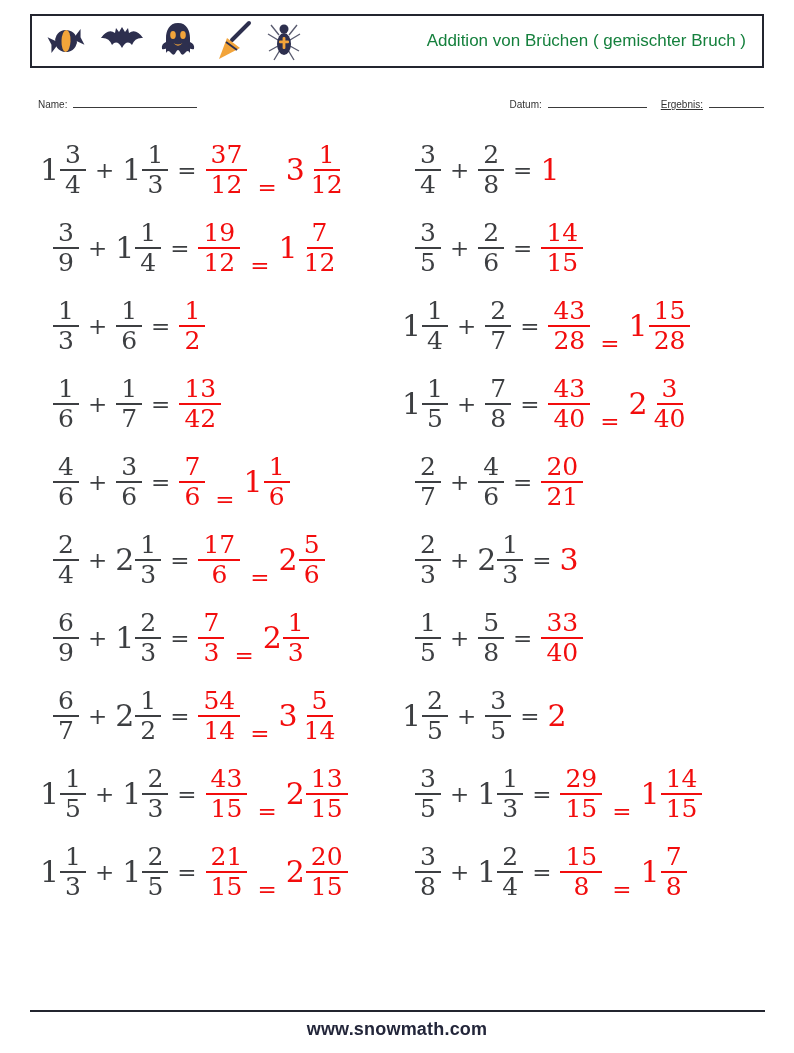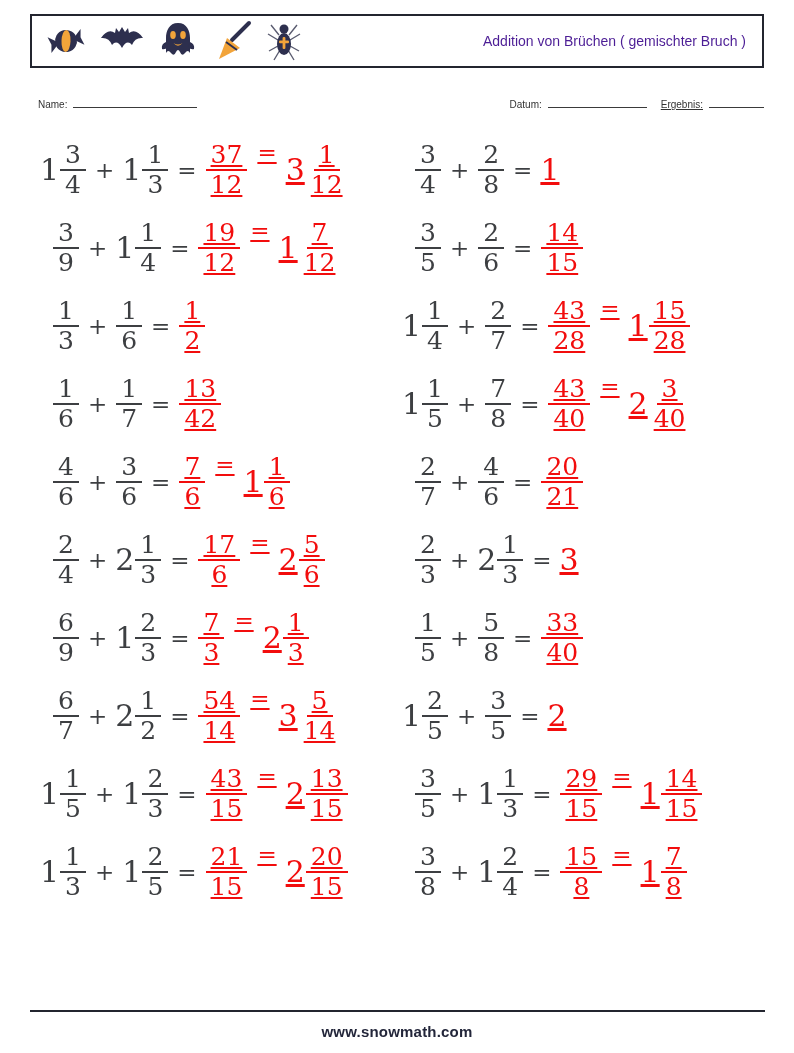--- a/index.html
+++ b/index.html
@@ -7,42 +7,42 @@
     width:794px;height:1053px;background:#ffffff;position:relative;overflow:hidden;
     font-family:"Liberation Sans",sans-serif;
     --ink:#3d3f42;--red:#f20d0d;--icon-dark:#2d2f4e;--icon-orange:#f2a43a;--border:#23252f;
   }
   .header{
     margin:14px 30px 0;height:50px;border:2px solid var(--border);
     display:flex;align-items:center;justify-content:space-between;padding:0 12px;
   }
   .icons{display:flex;align-items:center;gap:11px;}
   .icons svg{display:block;}
-  .title{font-size:14px;color:#4c1d95;padding-right:4px;white-space:nowrap;}
+  .title{font-size:17px;color:#15803d;padding-right:4px;white-space:nowrap;}
   .fields{display:flex;align-items:baseline;margin:26px 30px 0 38px;font-size:10px;color:#333;}
   .fgroup{display:flex;align-items:baseline;white-space:nowrap;}
   .line{display:inline-block;border-bottom:1.5px solid #3a3a3a;height:13px;margin-left:6px;}
   .name-line{width:124px;}
   .datum-group{margin-left:auto;text-align:right;}
   .datum-line{width:99px;}
   .erg-group{margin-left:14px;text-decoration:underline;}
   .erg-line{width:55px;}
   .problems{display:grid;grid-template-columns:362px auto;padding-left:40px;margin-top:21px;}
   .prow{height:78px;display:flex;align-items:center;font-family:"DejaVu Serif",serif;color:var(--ink);}
   .prow.indent{padding-left:12px;}
   .term{display:inline-flex;align-items:center;}
   .whole{font-size:30px;line-height:1;}
   .frac{display:inline-flex;flex-direction:column;align-items:center;font-size:25px;line-height:1.12;margin:0 1px;}
   .frac .num{padding:0 5px;border-bottom:2px solid currentColor;}
   .frac .den{padding:0 5px;}
   .op{font-size:23px;margin:0 8px;line-height:1;}
-  .ans{display:inline-flex;align-items:flex-start;color:var(--red);text-decoration:underline;}
+  .ans{display:inline-flex;align-items:flex-end;color:var(--red);}
   .ans .op{margin:0 9px;}
   .footer-line{position:absolute;left:30px;right:29px;bottom:41px;border-top:2px solid var(--border);}
-  .footer-text{position:absolute;left:0;right:0;bottom:13px;text-align:center;font-weight:bold;font-size:15px;color:#23263a;letter-spacing:.2px;}
+  .footer-text{position:absolute;left:0;right:0;bottom:13px;text-align:center;font-weight:bold;font-size:18px;color:#23263a;letter-spacing:.2px;}
 </style>
 </head>
 <body style="--ink: #3d3f42; --red: #f20d0d; --icon-dark: #2d2f4e; --icon-orange: #f2a43a; --border: #23252f;">
 
 <div class="header">
   <div class="icons">
     <svg width="44" height="40" viewBox="0 0 44 40">
       <g transform="rotate(-14 22 20)">
         <polygon points="5,12 15,20 5,28 7,20" style="fill:var(--icon-dark)"></polygon>
         <polygon points="39,12 29,20 39,28 37,20" style="fill:var(--icon-dark)"></polygon>

